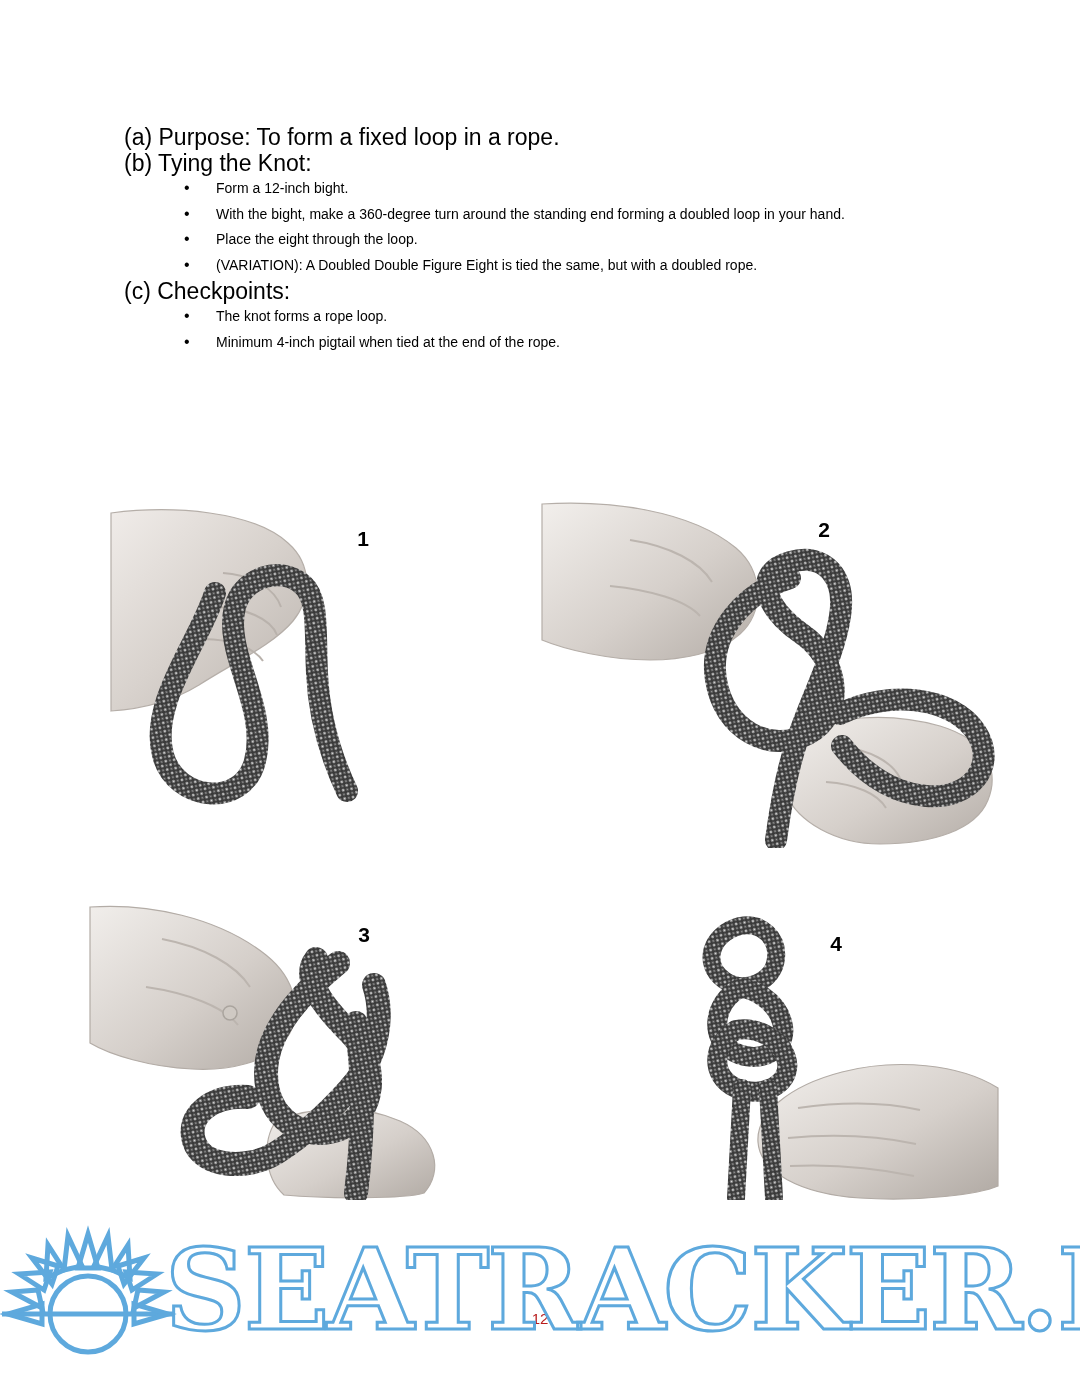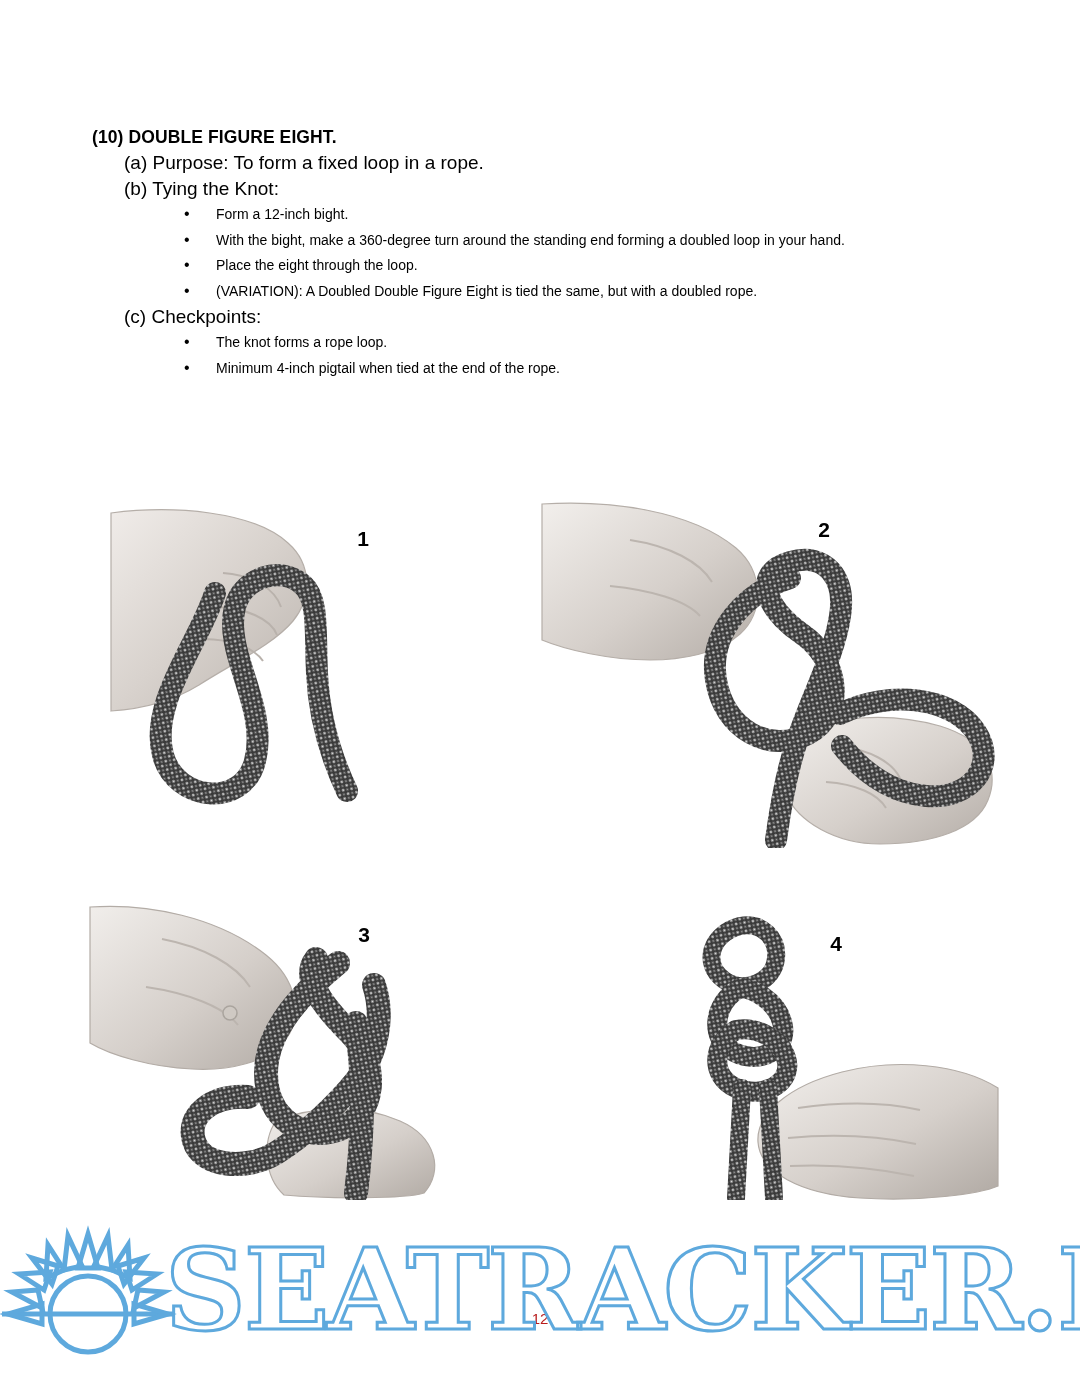--- a/index.html
+++ b/index.html
@@ -31,21 +31,21 @@
   .heading {
     font-size: 17.5px;
     font-weight: bold;
     line-height: 26px;
     letter-spacing: 0.1px;
   }
   .heading .trail {
     font-weight: bold;
   }
   .lvl-a {
-    font-size: 19px;
+    font-size: 23px;
     line-height: 26px;
     margin-left: 32px;
   }
   .bullets {
     margin: 0;
     padding: 0;
     list-style: none;
   }
   .bullet {
     position: relative;
@@ -130,24 +130,20 @@
     white-space: nowrap;
   }
 </style>
 </head>
 <body>
 
 <div class="page">
 
   <div class="content">
 
-    <div class="heading">
-      <span>(10)</span>
-      <span>DOUBLE FIGURE EIGHT</span><span class="trail">.</span>
-    </div>
 
     <div class="lvl-a">
       <span>(a)</span>
       <span>Purpose: To form a fixed loop in a rope.</span>
     </div>
 
     <div class="lvl-a">
       <span>(b)</span>
       <span>Tying the Knot:</span>
     </div>

